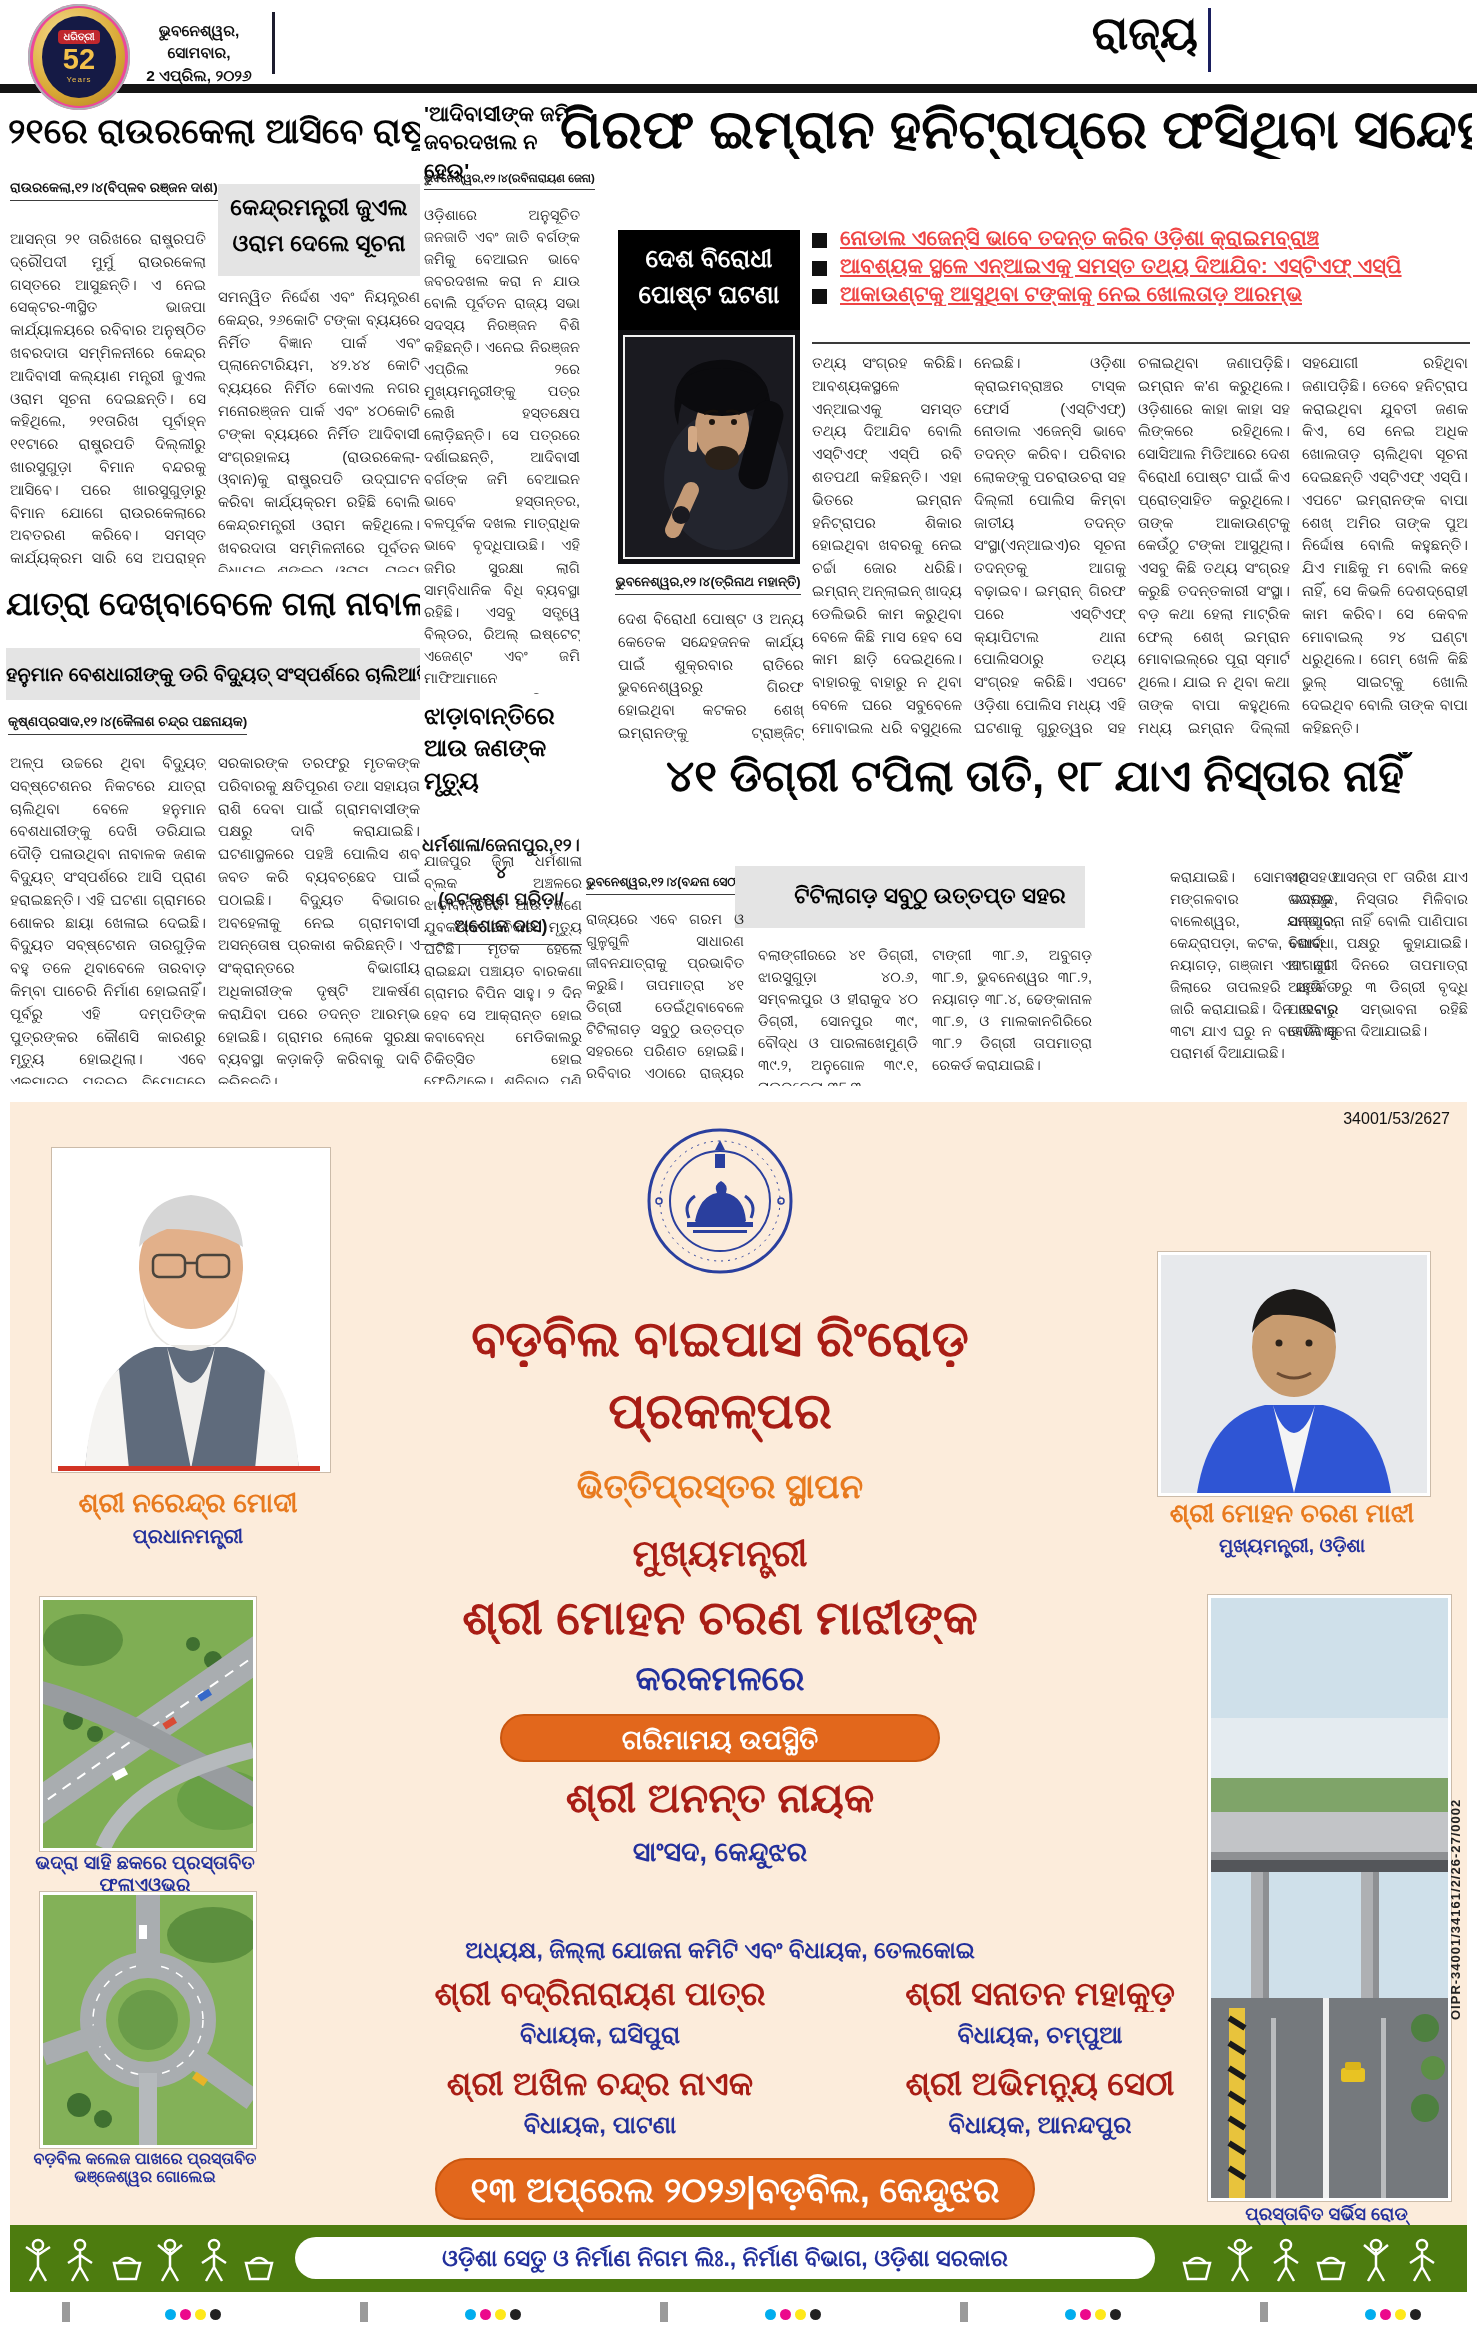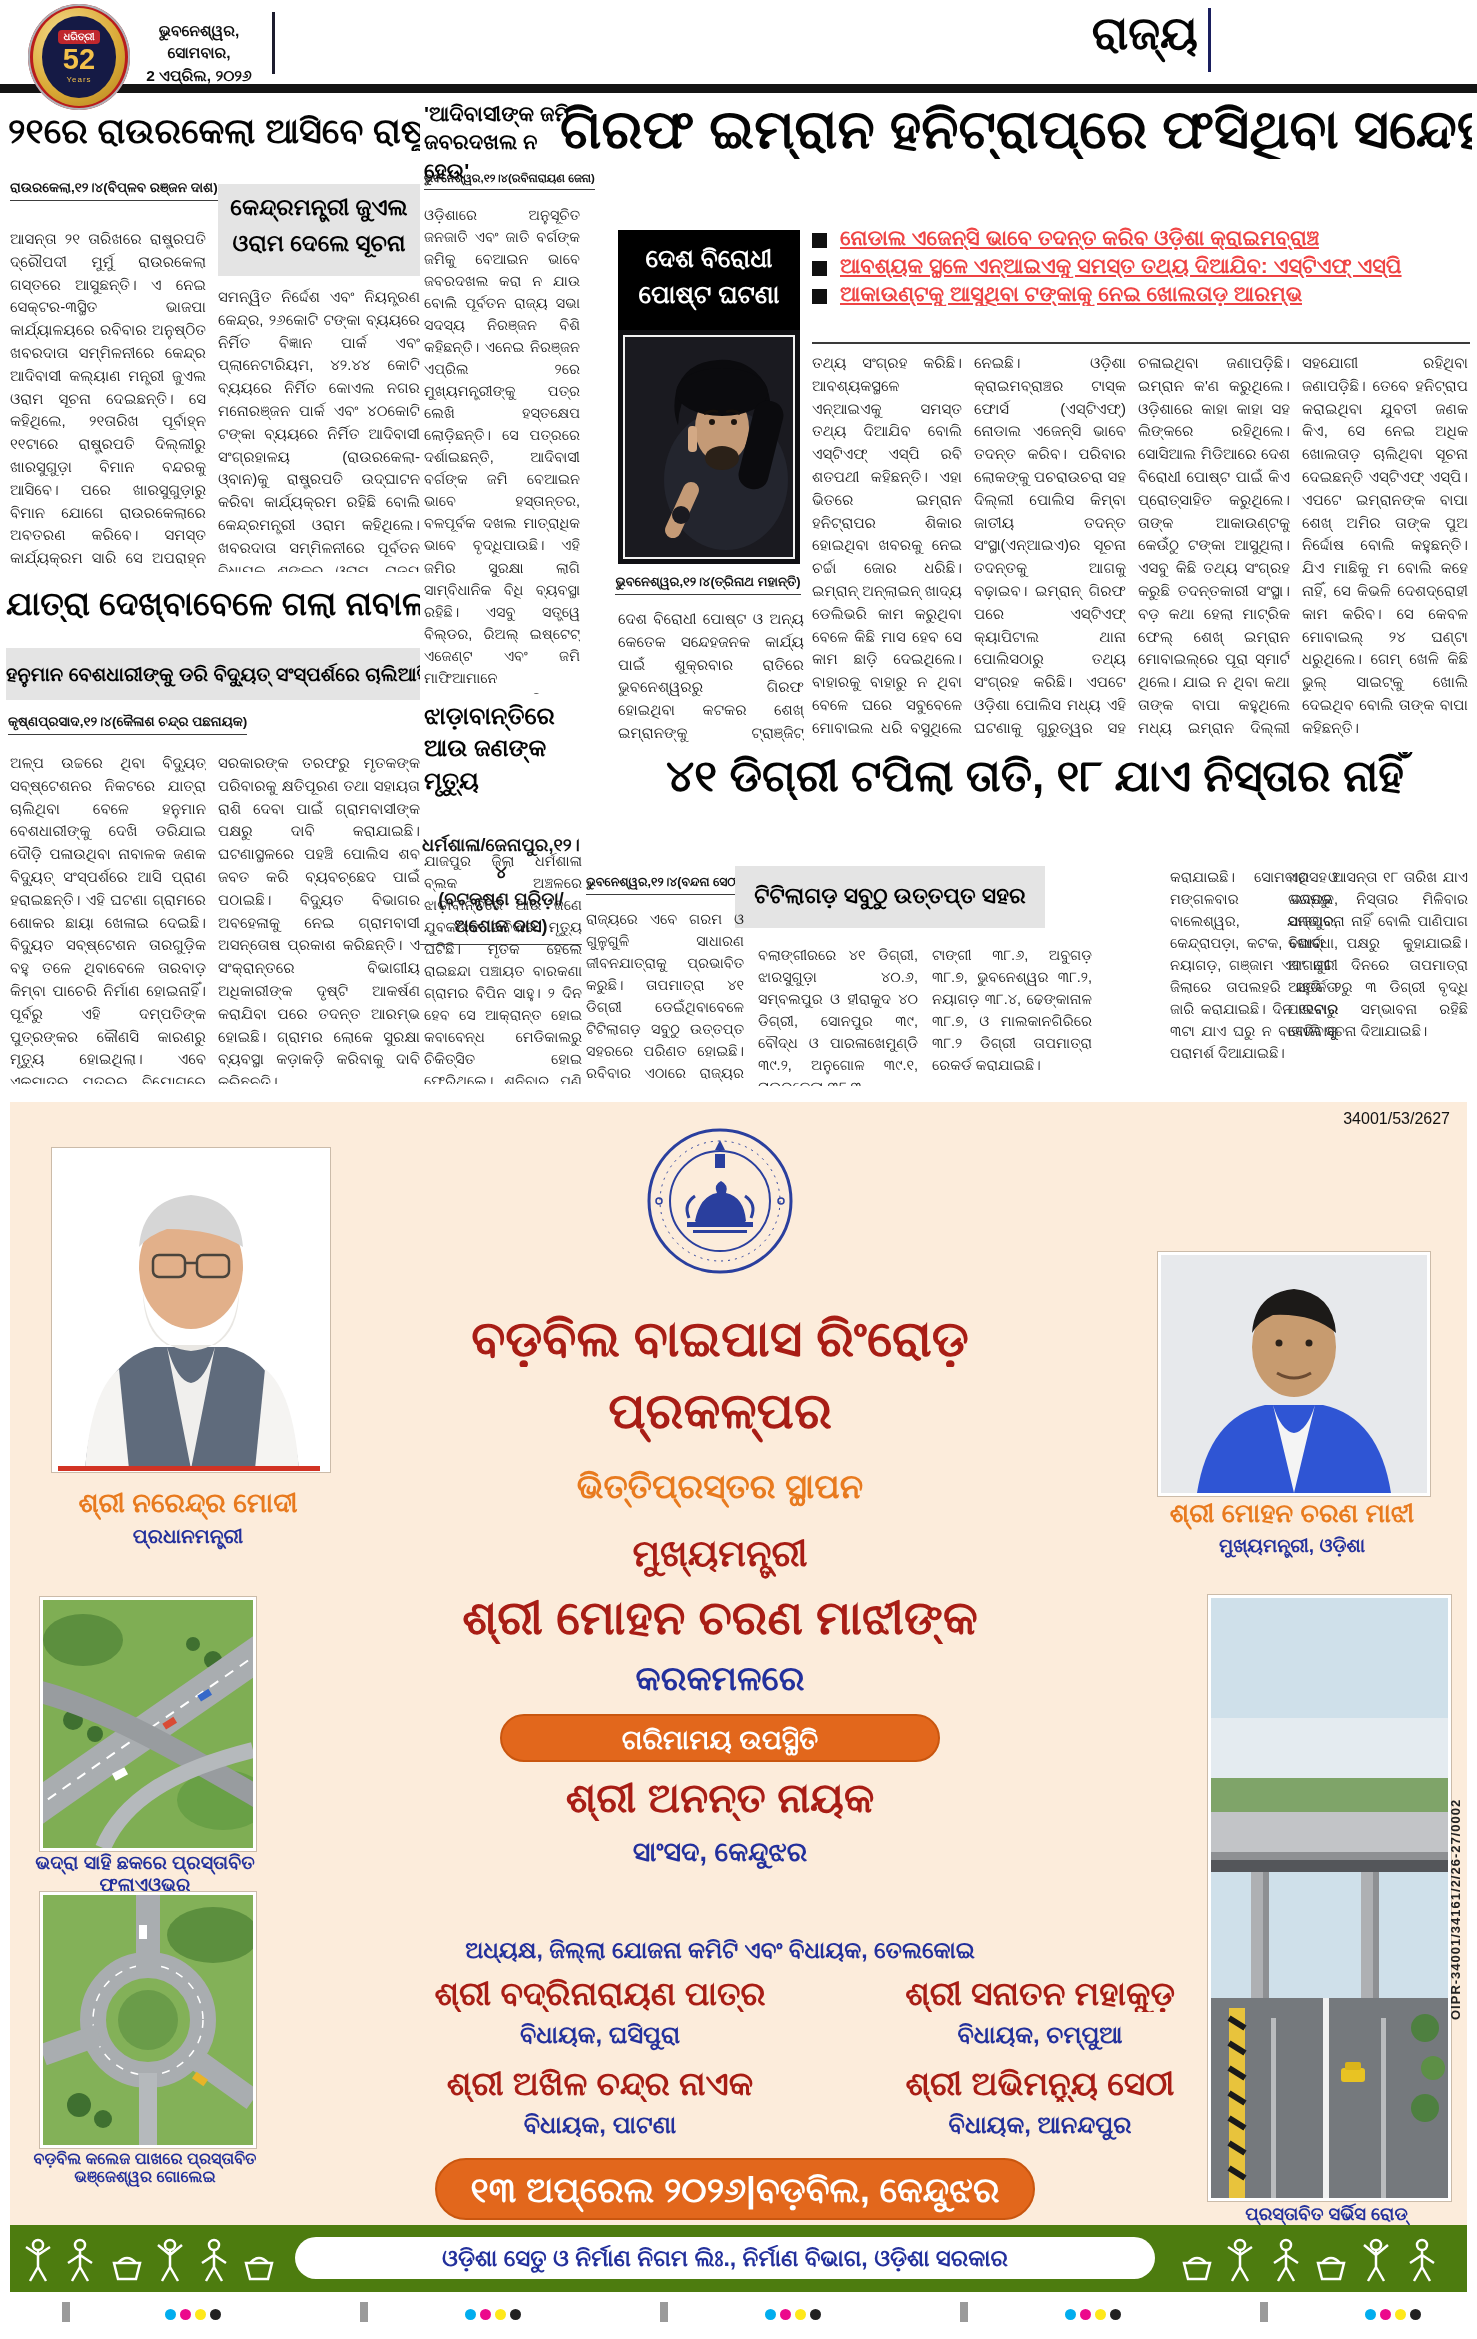--- a/index.html
+++ b/index.html
@@ -10,21 +10,21 @@
   .ctr{text-align:center;}
   .nowrap{white-space:nowrap;overflow:hidden;}
   .body-col{font-size:15px;line-height:1.52;text-align:justify;color:#1b1b1b;overflow:hidden;}
   .byline{font-size:13.5px;font-weight:700;color:#111;display:inline-block;
           border-bottom:1.5px solid #3c3c3c;padding-bottom:4px;}
   .graybox{background:#e4e4e4;font-weight:700;text-align:center;color:#000;}
   .bullet-row{display:flex;gap:13px;align-items:flex-start;font-weight:700;font-size:21px;color:#ef4444;text-decoration:underline;}
   .bullet-sq{width:15px;height:15px;background:#101010;margin-top:7px;flex:none;}
   .rule-h{background:#141414;}
   
-  .badge{width:102px;height:106px;border-radius:50%;background:#b91c1c;
+  .badge{width:102px;height:106px;border-radius:50%;background:#ec4899;
          display:flex;align-items:center;justify-content:center;box-shadow:0 0 0 2px #aeb2b8 inset;}
   .badge-gold{width:92px;height:98px;border-radius:50%;background:radial-gradient(circle at 35% 30%,#f6dc8d,#d9a935 60%,#b07f1f);
          display:flex;align-items:center;justify-content:center;}
   .badge-navy{width:74px;height:82px;border-radius:50%;background:#151a45;display:flex;flex-direction:column;
          align-items:center;justify-content:center;gap:1px;}
   .badge-title{background:#c0272d;color:#fff;font-size:10px;font-weight:700;padding:1px 5px;border-radius:4px;}
   .badge-52{color:#f3c14b;font-size:29px;font-weight:700;line-height:1;}
   .badge-years{color:#f3c14b;font-size:8px;letter-spacing:1px;}
   
   .ad-bg{background:#fcecdb;}
@@ -143,21 +143,21 @@
   <div class="abs" style="left:8px;top:712px;">
     <span class="byline">କୃଷ୍ଣପ୍ରସାଦ,୧୨।୪(କୈଳାଶ ଚନ୍ଦ୍ର ପଛନାୟକ)</span>
   </div>
   <div class="abs body-col" style="left:10px;top:752px;width:196px;height:332px;">ଅଳ୍ପ ଉଚ୍ଚରେ ଥିବା ବିଦ୍ୟୁତ୍ ସବ୍‌ଷ୍ଟେଶନର ନିକଟରେ ଯାତ୍ରା ଚାଲିଥିବା ବେଳେ ହନୁମାନ ବେଶଧାରୀଙ୍କୁ ଦେଖି ଡରିଯାଇ ଦୌଡ଼ି ପଳାଉଥିବା ନାବାଳକ ଜଣକ ବିଦ୍ୟୁତ୍ ସଂସ୍ପର୍ଶରେ ଆସି ପ୍ରାଣ ହରାଇଛନ୍ତି। ଏହି ଘଟଣା ଗ୍ରାମରେ ଶୋକର ଛାୟା ଖେଳାଇ ଦେଇଛି। ବିଦ୍ୟୁତ ସବ୍‌ଷ୍ଟେଶନ ତାରଗୁଡ଼ିକ ବହୁ ତଳେ ଥିବାବେଳେ ତାରବାଡ଼ କିମ୍ବା ପାଚେରି ନିର୍ମାଣ ହୋଇନାହିଁ। ପୂର୍ବରୁ ଏହି ଦମ୍ପତିଙ୍କ ପୁତ୍ରଙ୍କର କୌଣସି କାରଣରୁ ମୃତ୍ୟୁ ହୋଇଥିଲା। ଏବେ ଏକମାତ୍ର ପୁତ୍ରର ବିୟୋଗରେ ପରିବାର ଲୋକେ ଭାଙ୍ଗିପଡ଼ିଛନ୍ତି।</div>
   <div class="abs body-col" style="left:218px;top:752px;width:202px;height:332px;">ସରକାରଙ୍କ ତରଫରୁ ମୃତକଙ୍କ ପରିବାରକୁ କ୍ଷତିପୂରଣ ତଥା ସହାୟତା ରାଶି ଦେବା ପାଇଁ ଗ୍ରାମବାସୀଙ୍କ ପକ୍ଷରୁ ଦାବି କରାଯାଇଛି। ଘଟଣାସ୍ଥଳରେ ପହଞ୍ଚି ପୋଲିସ ଶବ ଜବତ କରି ବ୍ୟବଚ୍ଛେଦ ପାଇଁ ପଠାଇଛି। ବିଦ୍ୟୁତ ବିଭାଗର ଅବହେଳାକୁ ନେଇ ଗ୍ରାମବାସୀ ଅସନ୍ତୋଷ ପ୍ରକାଶ କରିଛନ୍ତି। ଏ ସଂକ୍ରାନ୍ତରେ ବିଭାଗୀୟ ଅଧିକାରୀଙ୍କ ଦୃଷ୍ଟି ଆକର୍ଷଣ କରାଯିବା ପରେ ତଦନ୍ତ ଆରମ୍ଭ ହୋଇଛି। ଗ୍ରାମର ଲୋକେ ସୁରକ୍ଷା ବ୍ୟବସ୍ଥା କଡ଼ାକଡ଼ି କରିବାକୁ ଦାବି କରିଛନ୍ତି।</div>
 
   <div class="abs hl ctr nowrap" style="left:600px;top:752px;width:870px;font-size:44px;">୪୧ ଡିଗ୍ରୀ ଟପିଲା ତାତି, ୧୮ ଯାଏ ନିସ୍ତାର ନାହିଁ</div>
   <div class="abs" style="left:586px;top:872px;">
     <span class="byline" style="font-size:12.5px;">ଭୁବନେଶ୍ୱର,୧୨।୪(ବନ୍ଦନା ସେଠୀ)</span>
   </div>
-  <div class="abs graybox nowrap" style="left:735px;top:866px;width:310px;height:62px;font-size:22px;line-height:60px;">ଟିଟିଲାଗଡ଼ ସବୁଠୁ ଉତ୍ତପ୍ତ ସହର</div>
+  <div class="abs graybox nowrap" style="left:735px;top:866px;width:310px;height:62px;font-size:22px;line-height:60px;padding-left:40px;">ଟିଟିଲାଗଡ଼ ସବୁଠୁ ଉତ୍ତପ୍ତ ସହର</div>
   <div class="abs body-col" style="left:586px;top:908px;width:158px;height:178px;font-size:14.5px;">ରାଜ୍ୟରେ ଏବେ ଗରମ ଓ ଗୁଳୁଗୁଳି ସାଧାରଣ ଜୀବନଯାତ୍ରାକୁ ପ୍ରଭାବିତ କରୁଛି। ତାପମାତ୍ରା ୪୧ ଡିଗ୍ରୀ ଡେଇଁଥିବାବେଳେ ଟିଟିଲାଗଡ଼ ସବୁଠୁ ଉତ୍ତପ୍ତ ସହରରେ ପରିଣତ ହୋଇଛି। ରବିବାର ଏଠାରେ ରାଜ୍ୟର ସର୍ବାଧିକ ତାପମାତ୍ରା ୪୧.୫ ଡିଗ୍ରୀ ଛୁଇଁଥିଲା। ଏହାତଳକୁ ଭବାନୀପାଟଣା ଓ</div>
   <div class="abs body-col" style="left:758px;top:944px;width:160px;height:142px;font-size:14.5px;">ବଲାଙ୍ଗୀରରେ ୪୧ ଡିଗ୍ରୀ, ଝାରସୁଗୁଡ଼ା ୪୦.୬, ସମ୍ବଲପୁର ଓ ହୀରାକୁଦ ୪୦ ଡିଗ୍ରୀ, ସୋନପୁର ୩୯, ବୌଦ୍ଧ ଓ ପାରଳାଖେମୁଣ୍ଡି ୩୯.୨, ଅନୁଗୋଳ ୩୯.୧, ରାଉରକେଲା ୩୮.୩</div>
   <div class="abs body-col" style="left:932px;top:944px;width:160px;height:142px;font-size:14.5px;">ଟାଙ୍ଗୀ ୩୮.୬, ଅବୁଗଡ଼ ୩୮.୭, ଭୁବନେଶ୍ୱର ୩୮.୨, ନୟାଗଡ଼ ୩୮.୪, ଢେଙ୍କାନାଳ ୩୮.୭, ଓ ମାଲକାନଗିରିରେ ୩୮.୨ ଡିଗ୍ରୀ ତାପମାତ୍ରା ରେକର୍ଡ କରାଯାଇଛି।</div>
   <div class="abs body-col" style="left:1170px;top:866px;width:168px;height:220px;font-size:14.5px;">କରାଯାଇଛି। ସୋମବାର ଓ ମଙ୍ଗଳବାର ଭଦ୍ରକ, ବାଲେଶ୍ୱର, ଯାଜପୁର, କେନ୍ଦ୍ରାପଡ଼ା, କଟକ, ଖୋର୍ଦ୍ଧା, ନୟାଗଡ଼, ଗଞ୍ଜାମ ଏବଂ ପୁରୀ ଜିଲାରେ ତାପଲହରି ସତର୍କତା ଜାରି କରାଯାଇଛି। ଦିନ ୧୧ଟାରୁ ୩ଟା ଯାଏ ଘରୁ ନ ବାହାରିବାକୁ ପରାମର୍ଶ ଦିଆଯାଇଛି।</div>
   <div class="abs body-col" style="left:1288px;top:866px;width:180px;height:220px;font-size:14.5px;">ଏଥିସହ ଆସନ୍ତା ୧୮ ତାରିଖ ଯାଏ ଗରମରୁ ନିସ୍ତାର ମିଳିବାର ସମ୍ଭାବନା ନାହିଁ ବୋଲି ପାଣିପାଗ ବିଭାଗ ପକ୍ଷରୁ କୁହାଯାଇଛି। ଆଗାମୀ ଦିନରେ ତାପମାତ୍ରା ଆହୁରି ୨ରୁ ୩ ଡିଗ୍ରୀ ବୃଦ୍ଧି ପାଇବାର ସମ୍ଭାବନା ରହିଛି ବୋଲି ସୂଚନା ଦିଆଯାଇଛି।</div>
 
   <div class="abs ad-bg" style="left:10px;top:1102px;width:1457px;height:1190px;"></div>
 
   <div class="abs" style="left:1240px;top:1110px;width:210px;text-align:right;font-size:16px;color:#111;">34001/53/2627</div>
 

